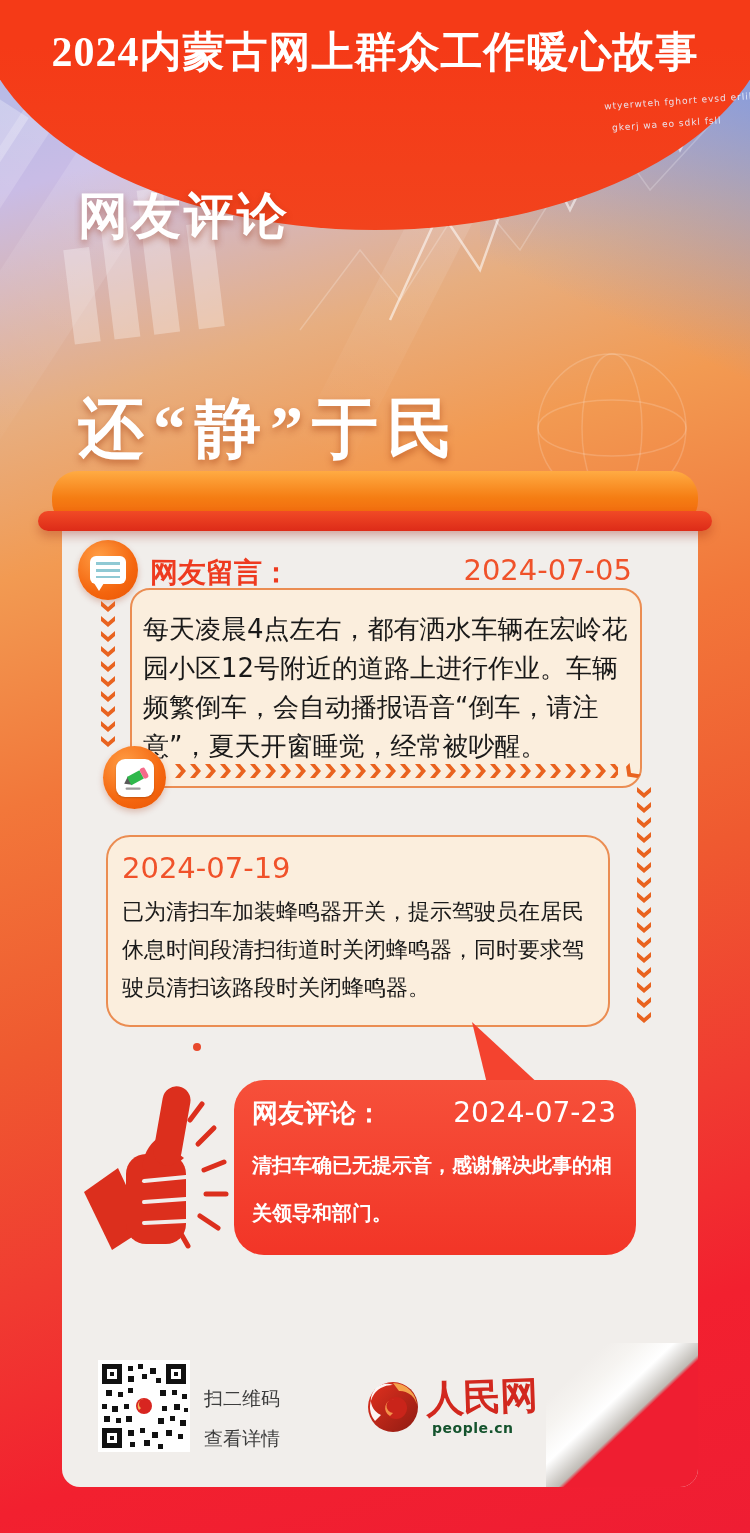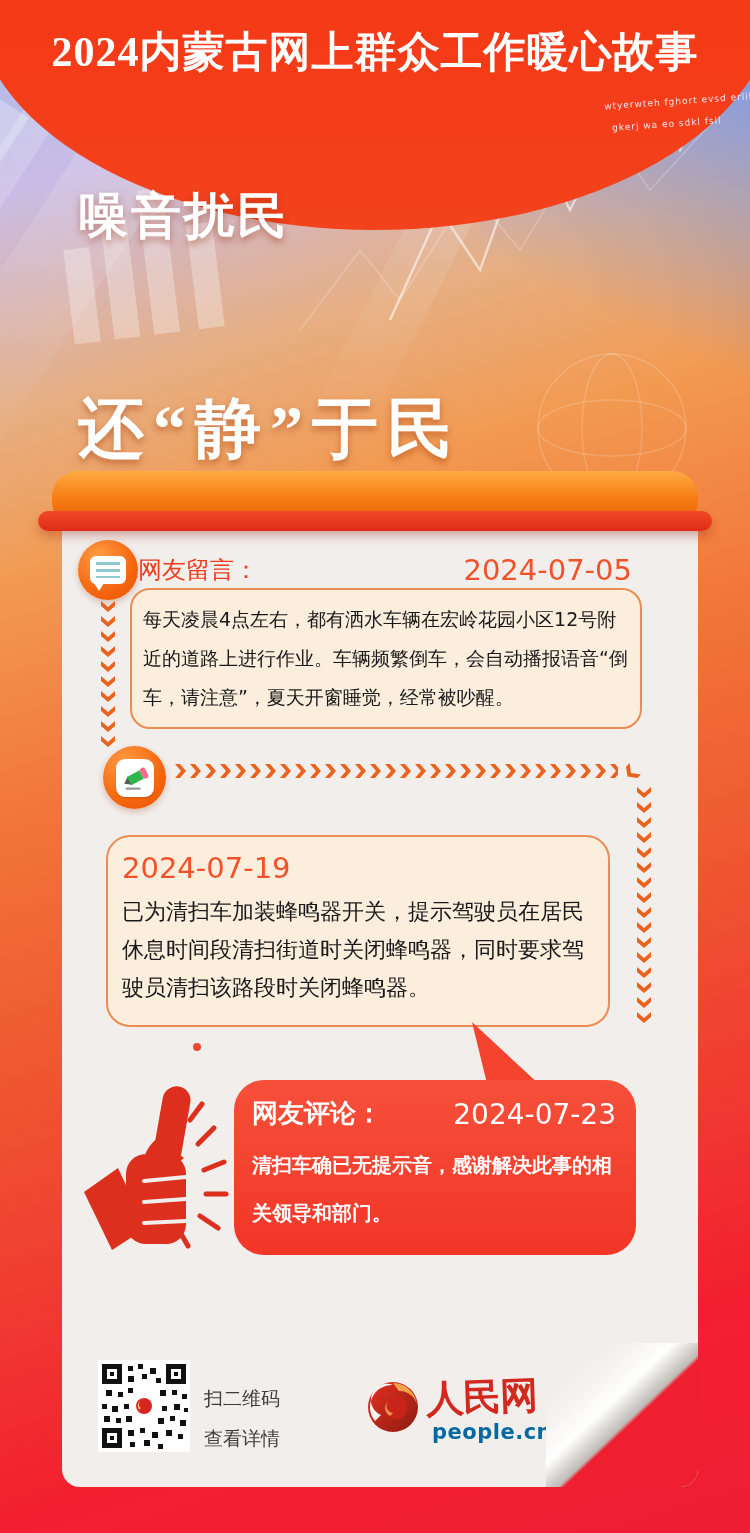--- a/index.html
+++ b/index.html
@@ -54,57 +54,57 @@
   .circle-msg{left:16px; top:18px; width:60px; height:60px;}
   .circle-reply{left:41px; top:224px; width:63px; height:63px;}
   .speech-square{position:relative; width:36px; height:28px; background:#fff; border-radius:6px;}
   .speech-square::before{content:""; position:absolute; left:6px; top:6px; width:24px; height:16px;
     background:repeating-linear-gradient(180deg,#8fc9d4 0 3px, transparent 3px 7px);}
   .speech-square::after{content:""; position:absolute; left:4px; bottom:-7px;
     border-left:5px solid transparent; border-right:5px solid transparent; border-top:8px solid #fff;}
   .pencil-square{width:38px; height:38px; background:#fff; border-radius:9px; display:flex; align-items:center; justify-content:center;
     box-shadow:0 1px 2px rgba(0,0,0,.2);}
   
-  .msg-label{position:absolute; left:76px; top:32px; font-size:24px; font-weight:normal; color:#ee3a1f;}
+  .msg-label{position:absolute; left:88px; top:32px; font-size:28px; font-weight:bold; color:#ee3a1f;}
   .msg-date{position:absolute; right:66px; top:31px; font-size:29px; color:#f0522a;}
   
   .cream-box{position:absolute; background:#fbeedd; border:2px solid #eb8d52; border-radius:20px;
     color:#191919;}
-  .box-message{left:68px; top:66px; width:486px; padding:10px 11px; font-size:19px; line-height:39px;}
+  .box-message{left:68px; top:66px; width:486px; padding:20px 11px; font-size:26px; line-height:39px;}
   .box-gov{left:44px; top:313px; width:472px; border-radius:24px; padding:14px 14px 18px 14px;}
   .gov-head{display:flex; justify-content:space-between; align-items:baseline;}
   .gov-label{font-size:28px; font-weight:bold; color:#ee3a1f;}
   .gov-date{font-size:29px; color:#f0522a;}
   .gov-body{margin-top:8px; font-size:22px; line-height:38px;}
   
   .strip{position:absolute;}
   .strip-left{left:38px; top:78px;}
   .strip-h{left:112px; top:241px;}
   .corner-chev{left:556px; top:238px;}
   .strip-right{left:574px; top:264px;}
   .red-dot{position:absolute; left:131px; top:521px; width:8px; height:8px; border-radius:50%; background:#e8492c;}
   
   .bubble-tail{position:absolute; left:398px; top:500px; width:92px; height:64px; background:#f4432f;
     clip-path:polygon(13% 0, 88% 100%, 30% 100%);}
   .bubble{position:absolute; left:172px; top:558px; width:364px; padding:16px 20px 18px 18px; border-radius:30px;
     background:linear-gradient(180deg,#f6503a,#f23527); color:#fff;}
-  .bubble-head{display:flex; justify-content:space-between; align-items:flex-end;}
+  .bubble-head{display:flex; justify-content:space-between; align-items:flex-start;}
   .bubble-label{font-size:26px; font-weight:bold;}
   .bubble-date{font-size:28px;}
   .bubble-body{margin-top:10px; font-size:20px; font-weight:bold; line-height:48px;}
   .thumb{position:absolute; left:20px; top:556px;}
   
   .qr{position:absolute; left:36px; top:838px;}
   .qr-cap{position:absolute; left:142px; font-size:19px; color:#3d3d3d;}
   .qr-cap1{top:864px;}
   .qr-cap2{top:897px;margin-top:7px;}
   .logo-swirl{position:absolute; left:304px; top:858px;}
   .logo-text{position:absolute; left:364px; top:850px; font-size:38px; font-weight:900; color:#d2281e;
     letter-spacing:-1px; transform:rotate(-2deg);}
-  .logo-domain{position:absolute; left:370px; top:898px; font-size:21px; font-weight:bold; color:#0369a1; letter-spacing:.5px;}
+  .logo-domain{position:absolute; left:370px; top:898px; font-size:14px; font-weight:bold; color:#14532d; letter-spacing:.5px;}
 </style>
 </head>
 <body>
 
 <div class="poster">
 
   <div class="ray ray1"></div>
   <div class="ray ray2"></div>
   <div class="ray ray3"></div>
   <div class="ray ray4"></div>
@@ -123,21 +123,21 @@
       <ellipse cx="612" cy="428" rx="74" ry="28"></ellipse>
       <ellipse cx="612" cy="428" rx="30" ry="74"></ellipse>
     </g>
   </svg>
   <div class="noise noise1">wtyerwteh fghort evsd erlikj</div>
   <div class="noise noise2">gkerj wa eo sdkl fsll</div>
 
   <div class="banner-ellipse"></div>
   <div class="banner-title serif">2024内蒙古网上群众工作暖心故事</div>
 
-  <div class="headline hl1 serif">噪音扰民</div>
+  <div class="headline hl1 serif">网友评论</div>
   <div class="headline hl3 serif">还“静”于民</div>
 
   <div class="lid"></div>
   <div class="lid-bar"></div>
 
   <div class="card">
 
     <div class="icon-circle circle-msg">
       <div class="speech-square"></div>
     </div>

